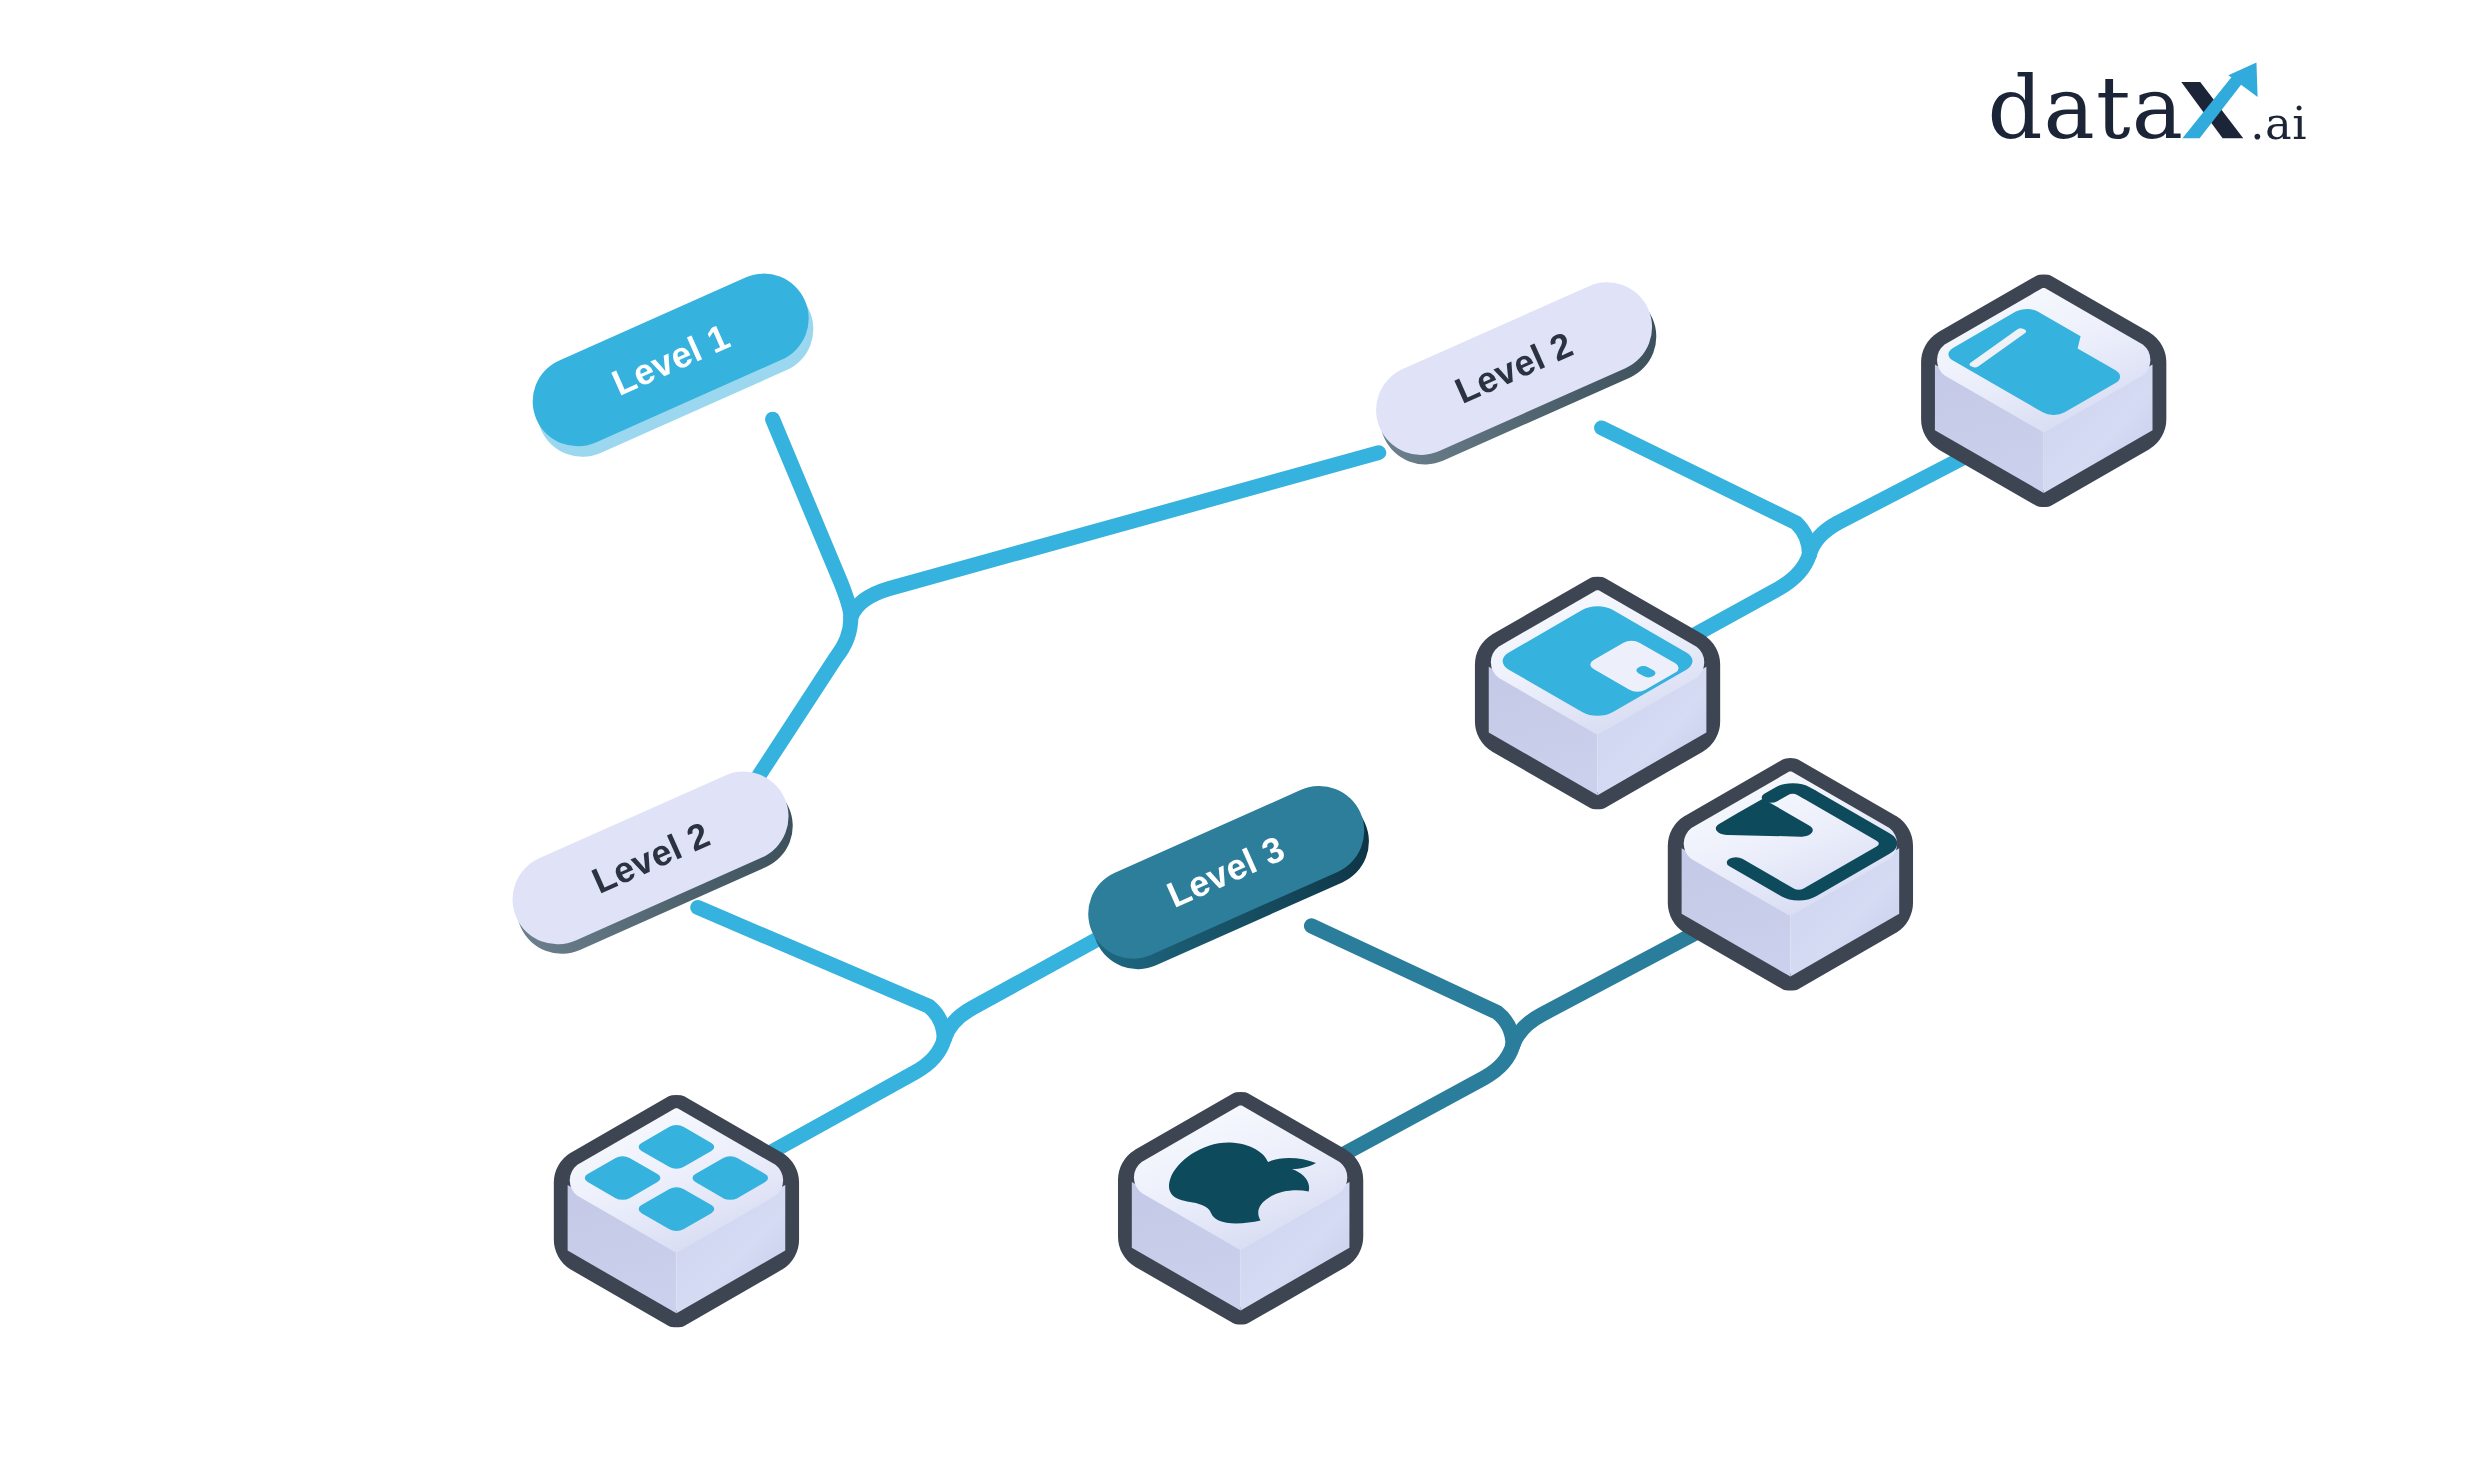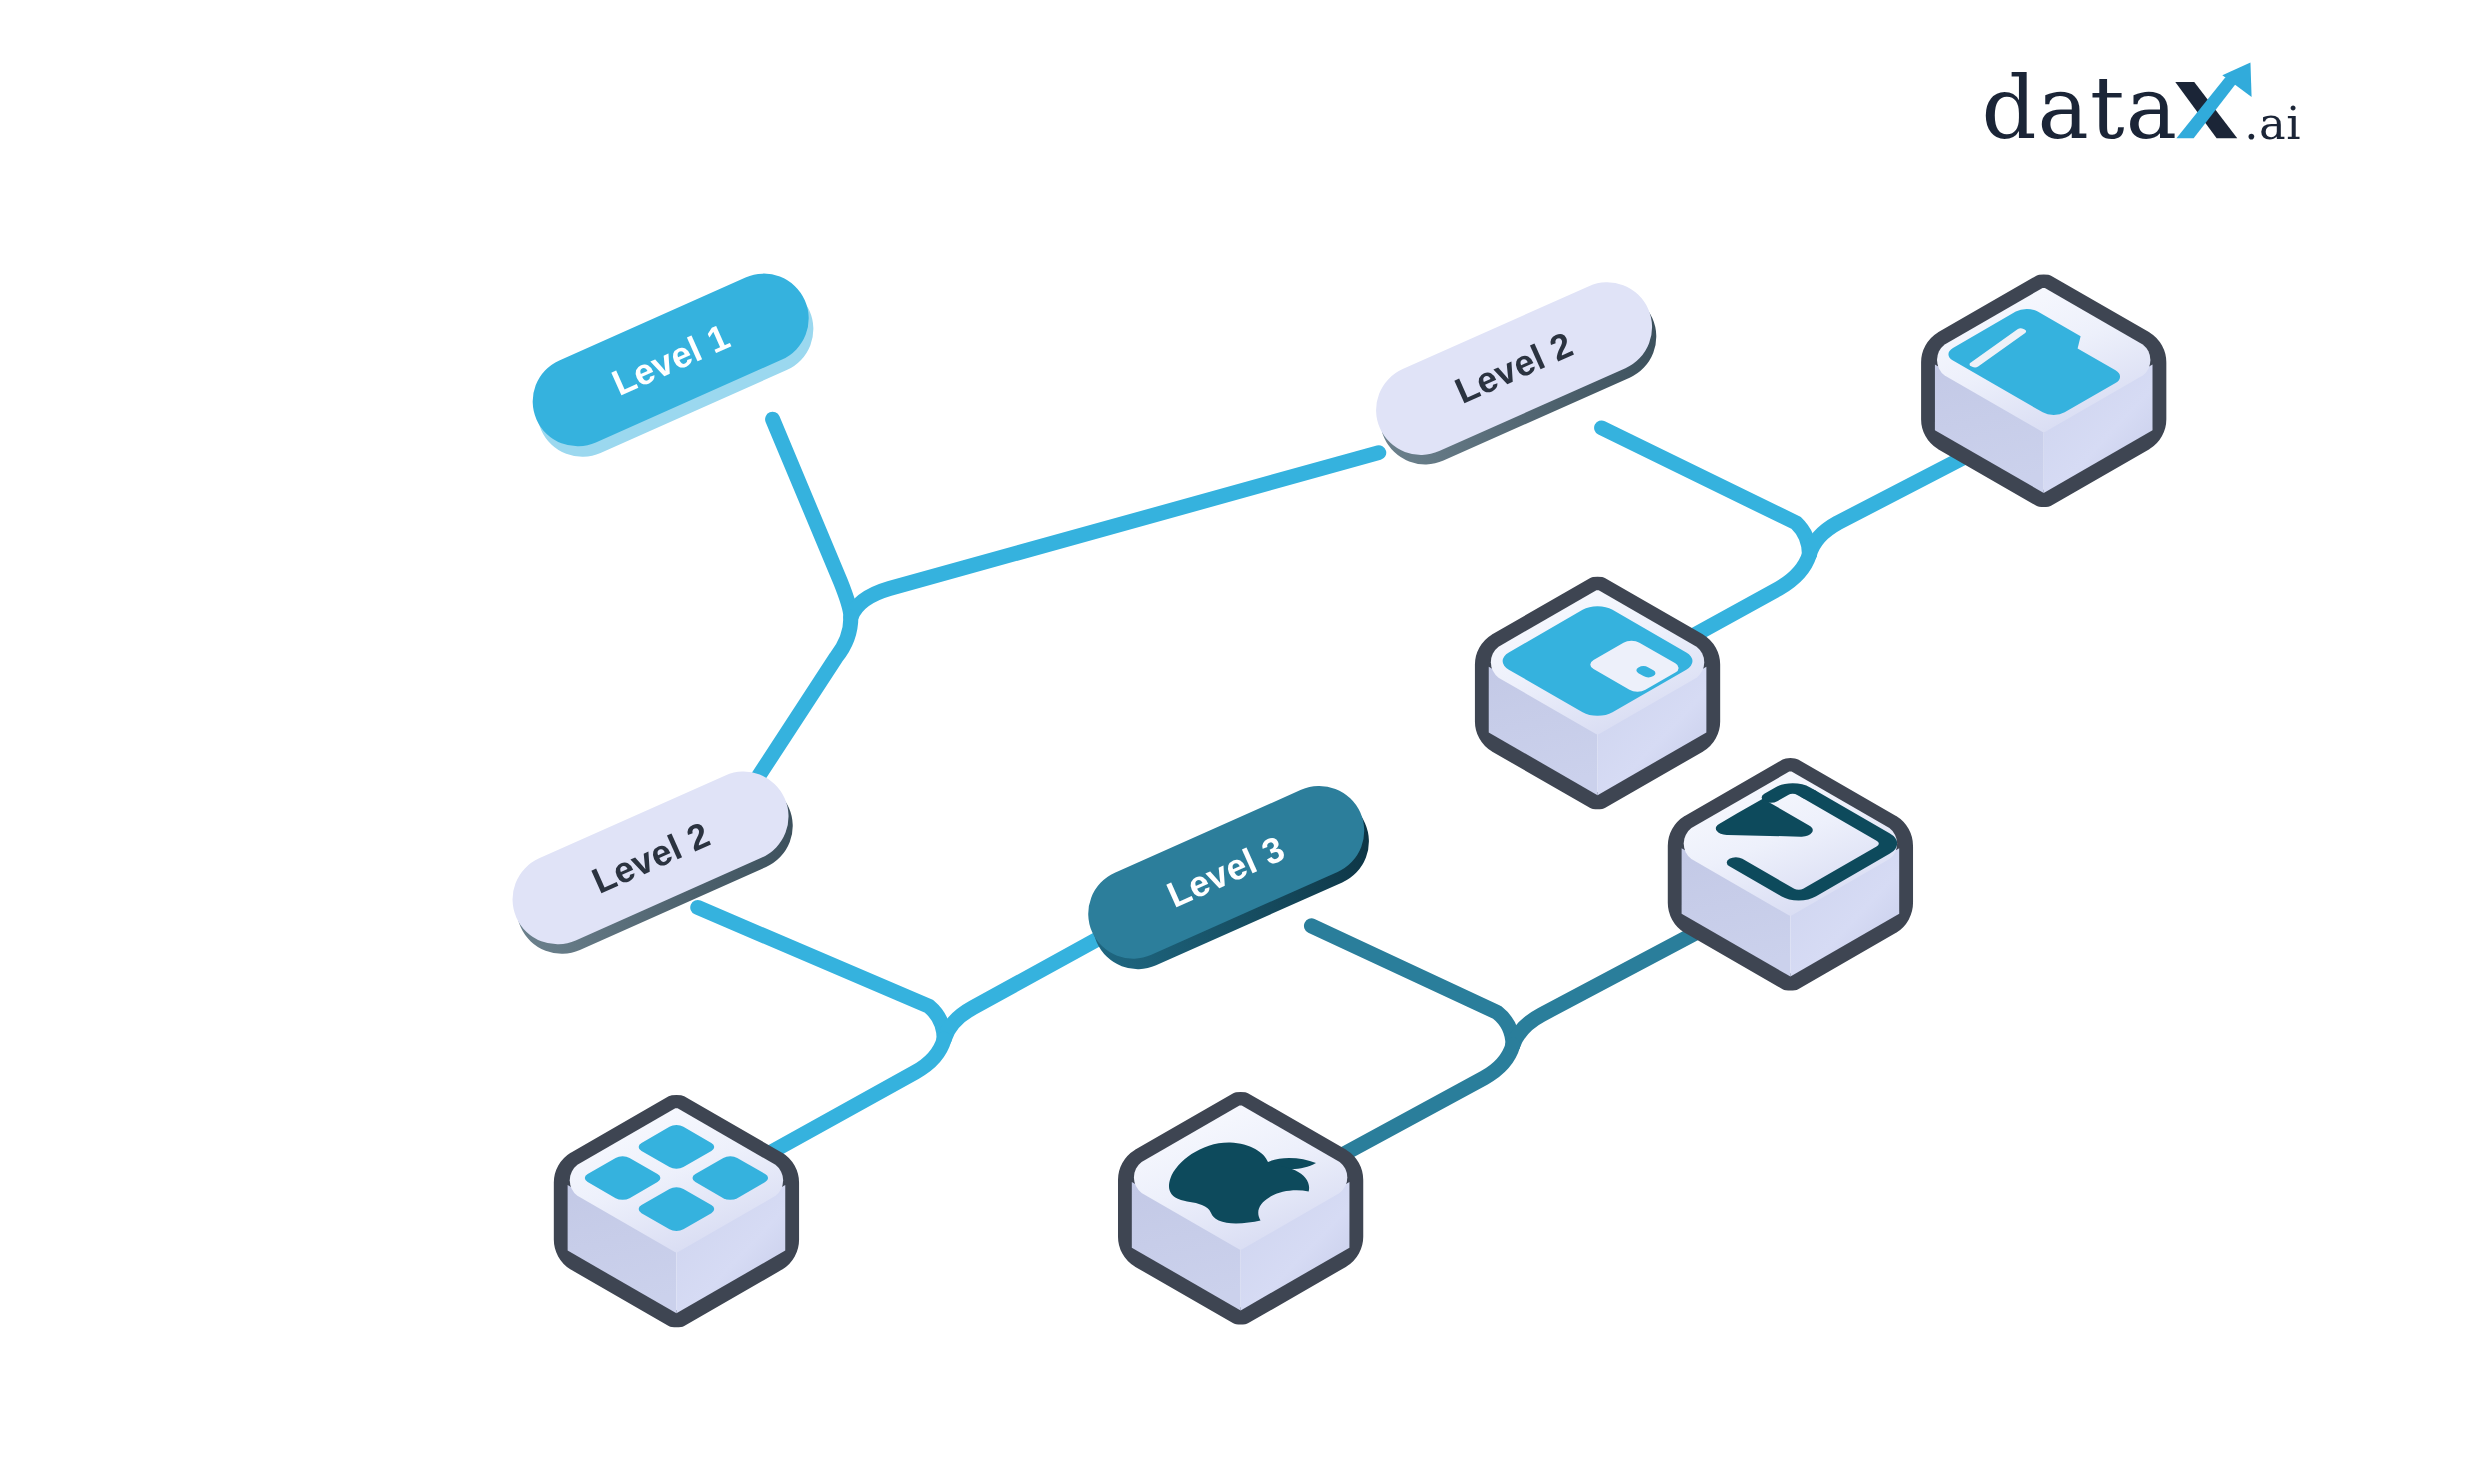--- a/index.html
+++ b/index.html
@@ -27,21 +27,21 @@
 
   
   #logo {
     position: absolute;
     left: 1975px;
     top: 63px;
     width: 357px;
     height: 104px;
     display: flex;
     align-items: flex-end;
-    justify-content: center;
+    justify-content: flex-end;
   }
   #logo .logo-svg { display:block; }
 
   
   #diagram {
     position: absolute;
     left: 0; top: 0;
     width: 2487px;
     height: 1481px;
   }

